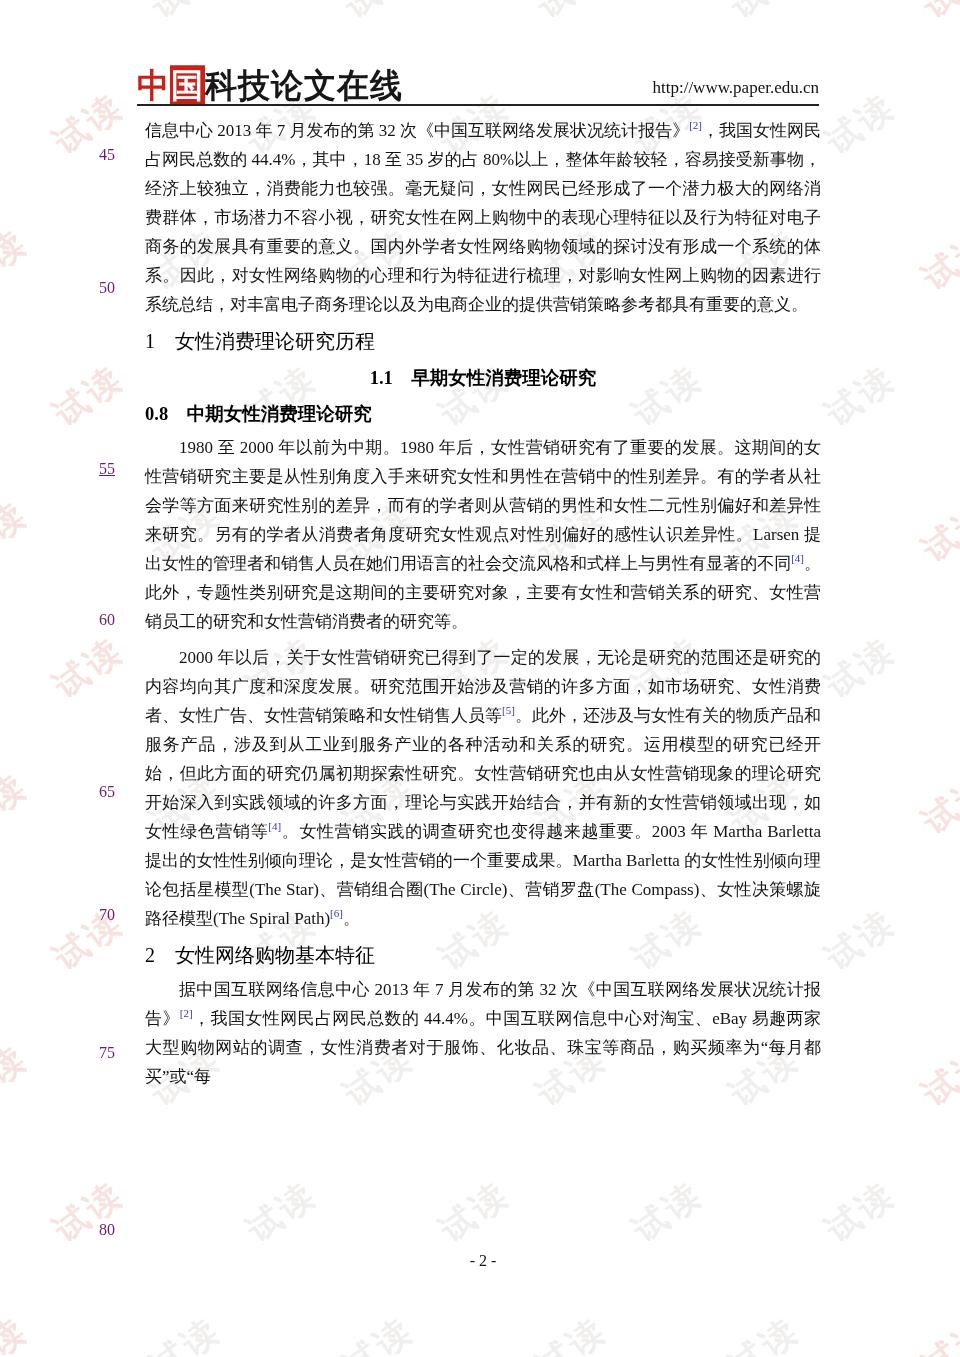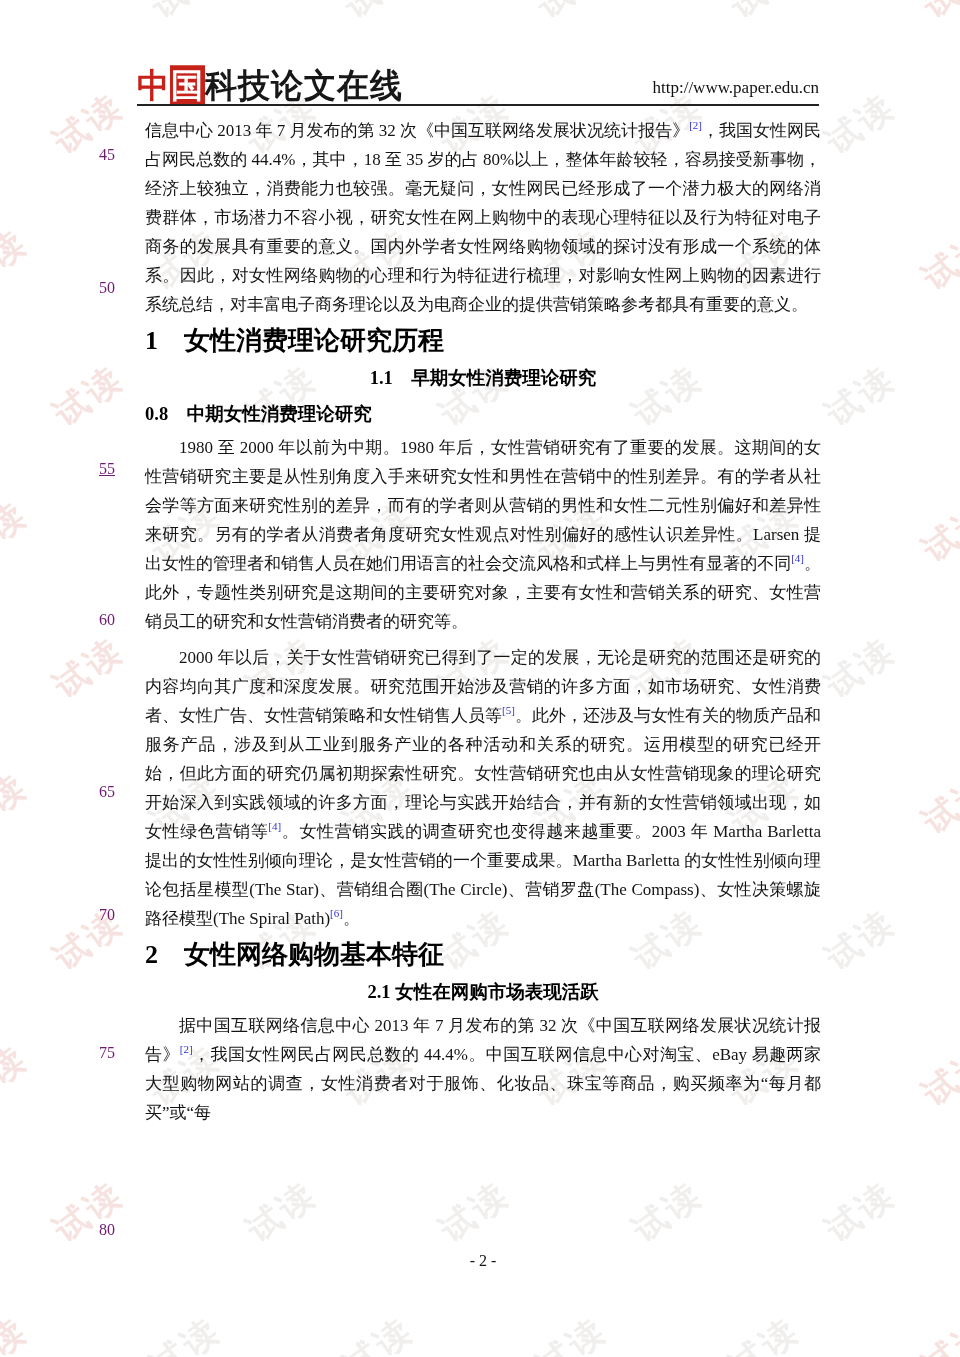--- a/index.html
+++ b/index.html
@@ -35,21 +35,21 @@
   .hdr .url{position:absolute;right:0;bottom:5px;font-size:17px;color:#111;text-decoration:none;}
   .rule{position:absolute;top:104px;left:137px;width:682px;height:0;border-top:2px solid #222;z-index:2;}
   
   .ln-layer{position:absolute;inset:0;z-index:2;}
   .ln-layer span{position:absolute;left:99px;font-size:16px;color:#701a75;}
   
   .main{position:absolute;top:116px;left:145px;width:676px;z-index:1;}
   .para{margin:0;font-size:17px;line-height:29px;text-align:justify;text-justify:inter-ideograph;}
   .para.indent{text-indent:2em;}
   sup.ref{color:#3333cc;font-size:11px;line-height:0;vertical-align:super;}
-  .h1{font-size:26px;line-height:26px;font-weight:bold;margin:9px 0 0 0;color:#000;}
+  .h1{font-size:20px;line-height:26px;font-weight:normal;margin:9px 0 0 0;color:#000;}
   .h2{font-size:18.5px;line-height:23px;font-weight:bold;margin:13px 0 0 0;color:#000;}
   .h1 + .h2{text-align:center;}
   .h-gap{margin-top:7px;}
   
   .ftr{position:absolute;top:1252px;left:145px;width:676px;text-align:center;font-size:16px;z-index:2;}
 </style>
 </head>
 <body>
 
 <div class="page">
@@ -139,21 +139,20 @@
     </div>
 
   <div class="main" id="main-content">
       <p class="para">信息中心 2013 年 7 月发布的第 32 次《中国互联网络发展状况统计报告》<sup class="ref">[2]</sup>，我国女性网民占网民总数的 44.4%，其中，18 至 35 岁的占 80%以上，整体年龄较轻，容易接受新事物，经济上较独立，消费能力也较强。毫无疑问，女性网民已经形成了一个潜力极大的网络消费群体，市场潜力不容小视，研究女性在网上购物中的表现心理特征以及行为特征对电子商务的发展具有重要的意义。国内外学者女性网络购物领域的探讨没有形成一个系统的体系。因此，对女性网络购物的心理和行为特征进行梳理，对影响女性网上购物的因素进行系统总结，对丰富电子商务理论以及为电商企业的提供营销策略参考都具有重要的意义。</p>
       <div class="h1">1　女性消费理论研究历程</div>
       <div class="h2">1.1　早期女性消费理论研究</div>
       <div class="h2">0.8　中期女性消费理论研究</div>
       <p class="para indent h-gap">1980 至 2000 年以前为中期。1980 年后，女性营销研究有了重要的发展。这期间的女性营销研究主要是从性别角度入手来研究女性和男性在营销中的性别差异。有的学者从社会学等方面来研究性别的差异，而有的学者则从营销的男性和女性二元性别偏好和差异性来研究。另有的学者从消费者角度研究女性观点对性别偏好的感性认识差异性。Larsen 提出女性的管理者和销售人员在她们用语言的社会交流风格和式样上与男性有显著的不同<sup class="ref">[4]</sup>。此外，专题性类别研究是这期间的主要研究对象，主要有女性和营销关系的研究、女性营销员工的研究和女性营销消费者的研究等。</p>
       <p class="para indent h-gap">2000 年以后，关于女性营销研究已得到了一定的发展，无论是研究的范围还是研究的内容均向其广度和深度发展。研究范围开始涉及营销的许多方面，如市场研究、女性消费者、女性广告、女性营销策略和女性销售人员等<sup class="ref">[5]</sup>。此外，还涉及与女性有关的物质产品和服务产品，涉及到从工业到服务产业的各种活动和关系的研究。运用模型的研究已经开始，但此方面的研究仍属初期探索性研究。女性营销研究也由从女性营销现象的理论研究开始深入到实践领域的许多方面，理论与实践开始结合，并有新的女性营销领域出现，如女性绿色营销等<sup class="ref">[4]</sup>。女性营销实践的调查研究也变得越来越重要。2003 年 Martha Barletta 提出的女性性别倾向理论，是女性营销的一个重要成果。Martha Barletta 的女性性别倾向理论包括星模型(The Star)、营销组合圈(The Circle)、营销罗盘(The Compass)、女性决策螺旋路径模型(The Spiral Path)<sup class="ref">[6]</sup>。</p>
       <div class="h1">2　女性网络购物基本特征</div>
-      <div class="h2">2.1 女性在网购市场表现活跃</div>
       <p class="para indent h-gap">据中国互联网络信息中心 2013 年 7 月发布的第 32 次《中国互联网络发展状况统计报告》<sup class="ref">[2]</sup>，我国女性网民占网民总数的 44.4%。中国互联网信息中心对淘宝、eBay 易趣两家大型购物网站的调查，女性消费者对于服饰、化妆品、珠宝等商品，购买频率为“每月都买”或“每</p>
     </div>
 
   <div class="ftr">
     <span>- 2 -</span>
   </div>
 
 </div>
 
 </body></html>

